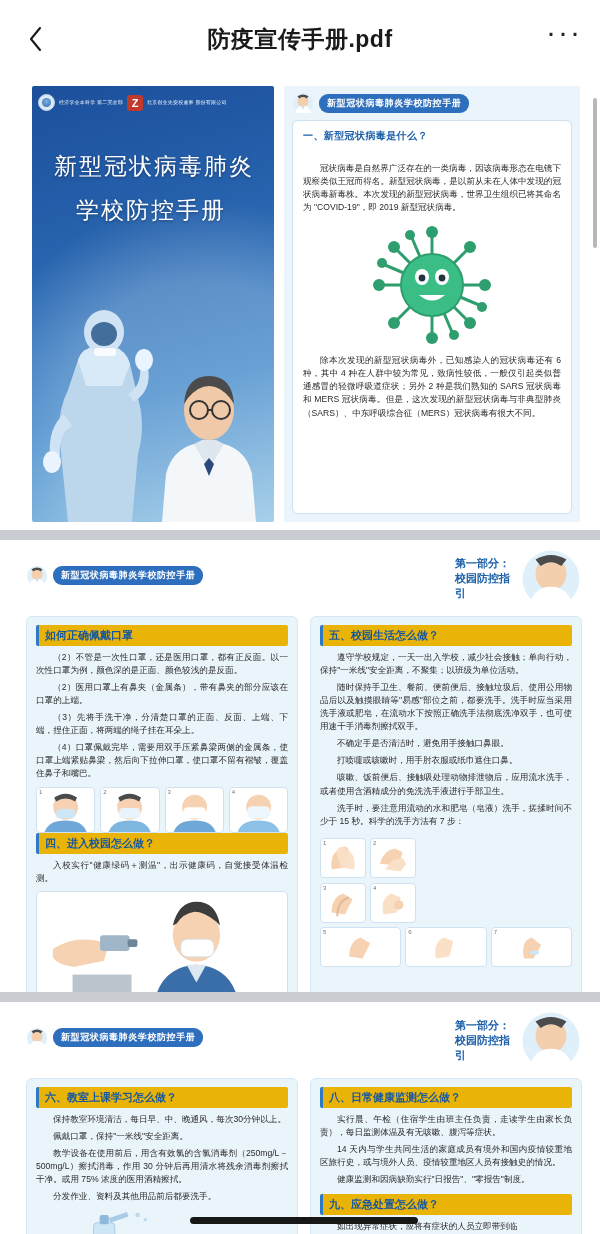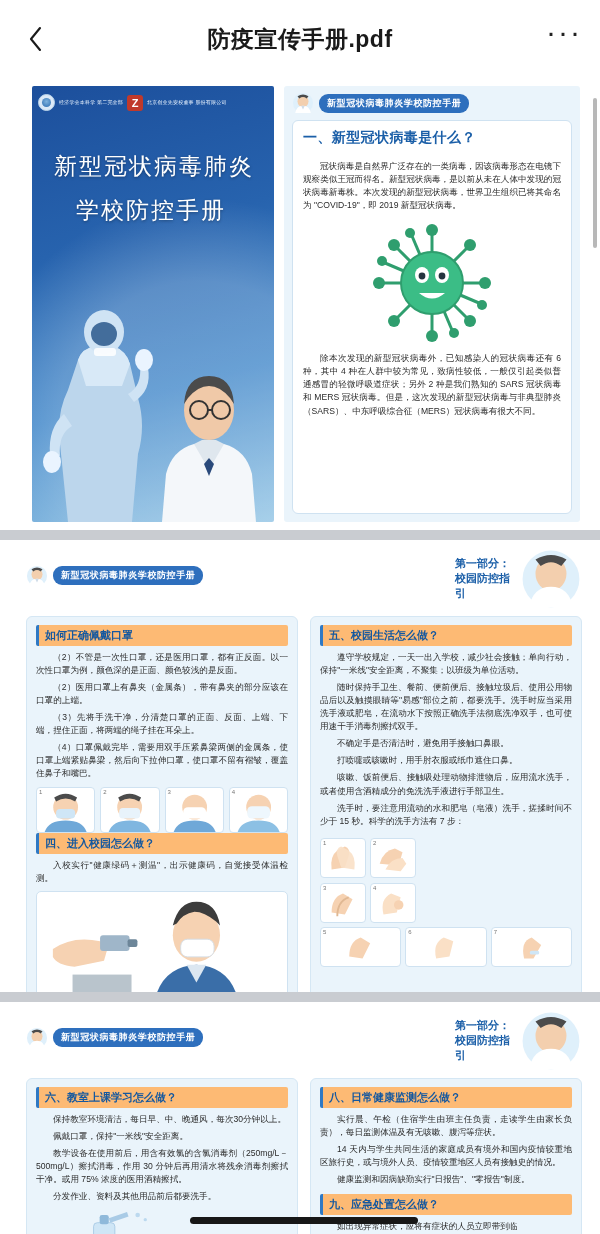--- a/index.html
+++ b/index.html
@@ -153,23 +153,23 @@
   .card {
     background: #fff;
     border: 1px solid #cfe2f1;
     border-radius: 6px;
     padding: 8px 10px 10px;
     flex: 1;
   }
   .card-h {
     color: #1b5fa8;
     font-weight: 700;
-    font-size: 14px;
+    font-size: 10px;
     letter-spacing: .4px;
-    margin-bottom: 13px;
+    margin-bottom: 19px;
   }
   .ptxt {
     font-size: 8.6px;
     line-height: 1.52;
     color: #2b2b2b;
     text-align: justify;
     text-indent: 17px;
   }
   .ptxt + .ptxt { margin-top: 4px; }
   .virus-wrap {
@@ -191,21 +191,21 @@
   .col {
     flex: 1;
     background: #eaf4fb;
     border: 1px solid #d5e7f4;
     border-radius: 6px;
     padding: 8px 9px;
     display: flex; flex-direction: column;
   }
   .h-band {
     color: #15589f; font-weight: 700; font-size: 11px;
-    background: #fdba74;
+    background: #eab308;
     border-left: 3px solid #2f79c4;
     padding: 3px 6px;
     border-radius: 2px;
     margin-bottom: 5px;
   }
   .mask-row { display: flex; gap: 5px; margin-top: 6px; }
   .mask-cell {
     flex: 1; height: 46px;
     background: #fff;
     border: 1px solid #cfe2f1;

